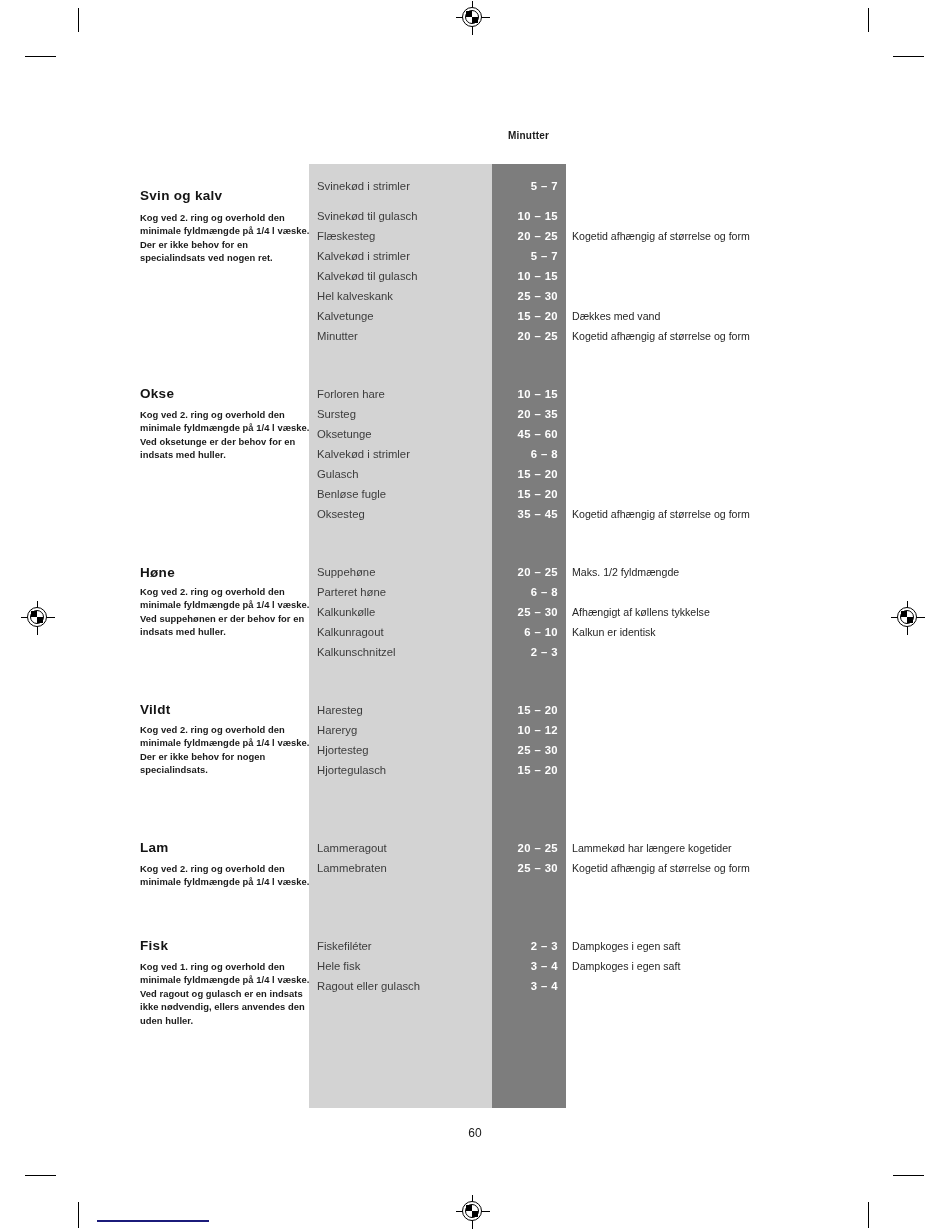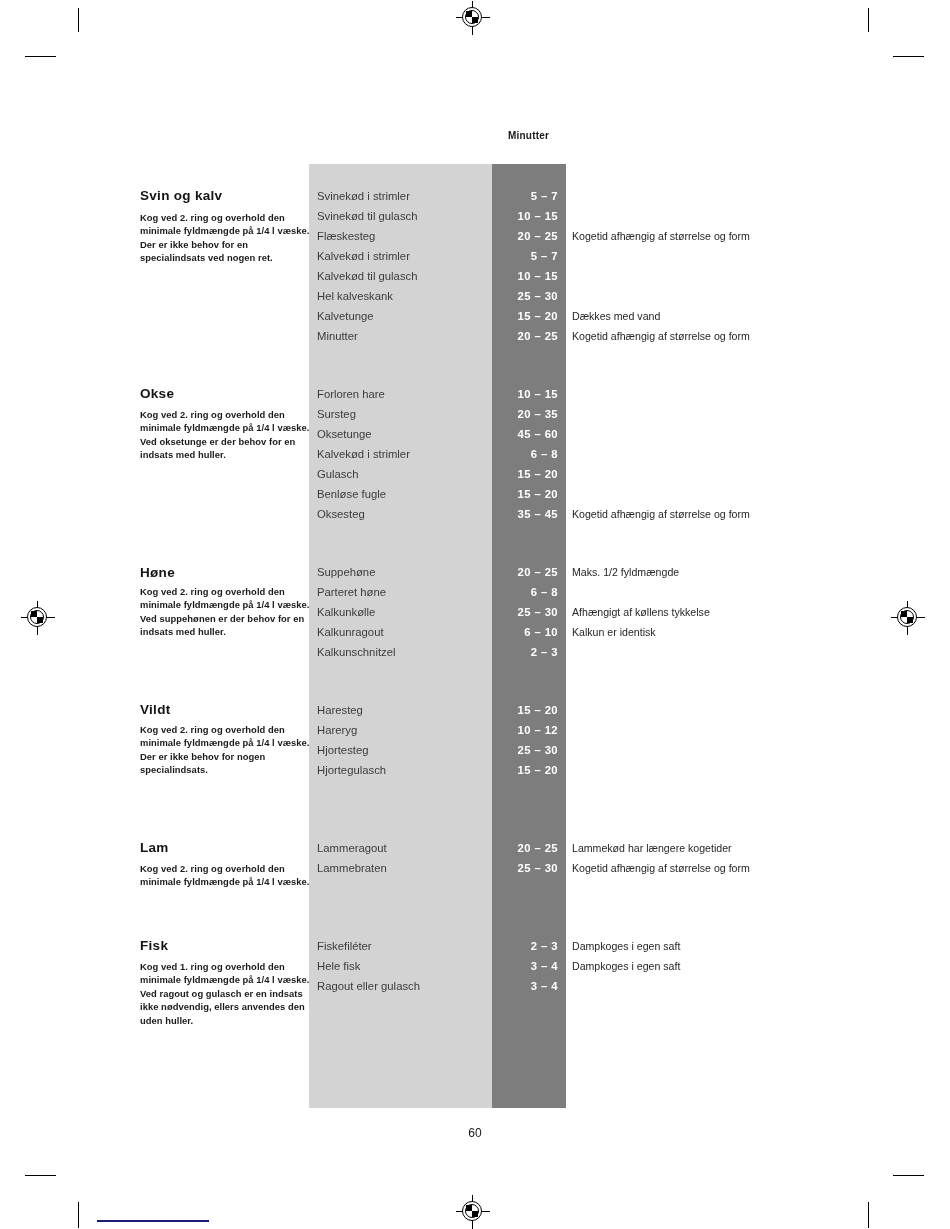--- a/index.html
+++ b/index.html
@@ -227,21 +227,21 @@
     <div class="minutter-label">Minutter</div>
 
     <div class="col-light"></div>
     <div class="col-dark"></div>
 
     <div id="sections-host">
         <div class="section">
           <div class="sec-head" style="top: 188px;">Svin og kalv</div>
           <div class="sec-desc" style="top: 211px; white-space: pre-line;">Kog ved 2. ring og overhold den minimale fyldmængde på 1/4 l væske.
 Der er ikke behov for en specialindsats ved nogen ret.</div>
-          <div class="row" style="top: 186px;">
+          <div class="row" style="top: 176px;">
             <span class="dish">Svinekød i strimler</span>
             <span class="mins">5 – 7</span>
           </div>
           <div class="row" style="top: 206px; padding-left: 35px;">
             <span class="dish">Svinekød til gulasch</span>
             <span class="mins">10 – 15</span>
           </div>
           <div class="row" style="top: 226px;">
             <span class="dish">Flæskesteg</span>
             <span class="mins">20 – 25</span>

